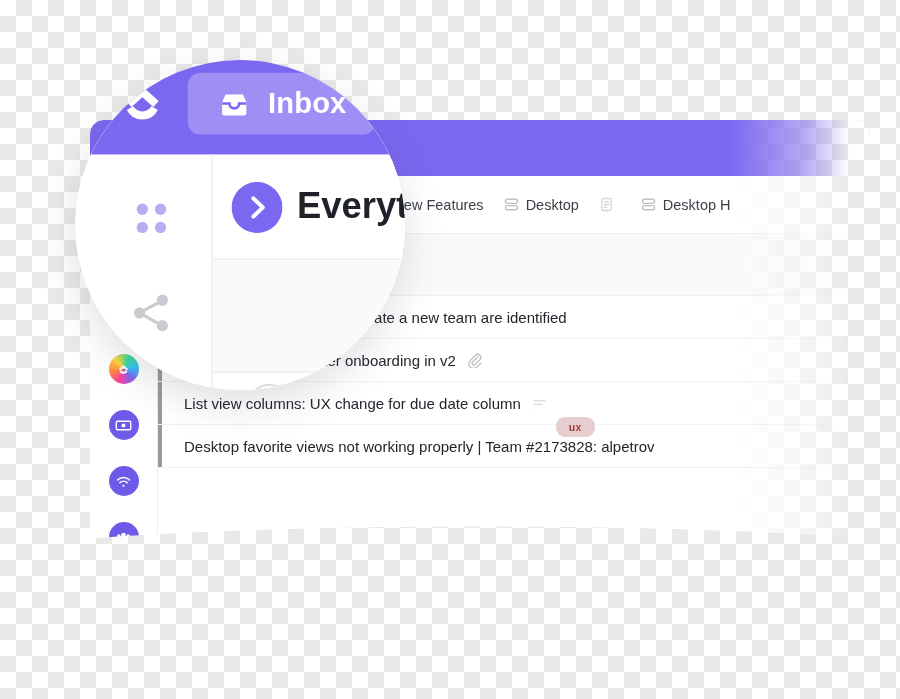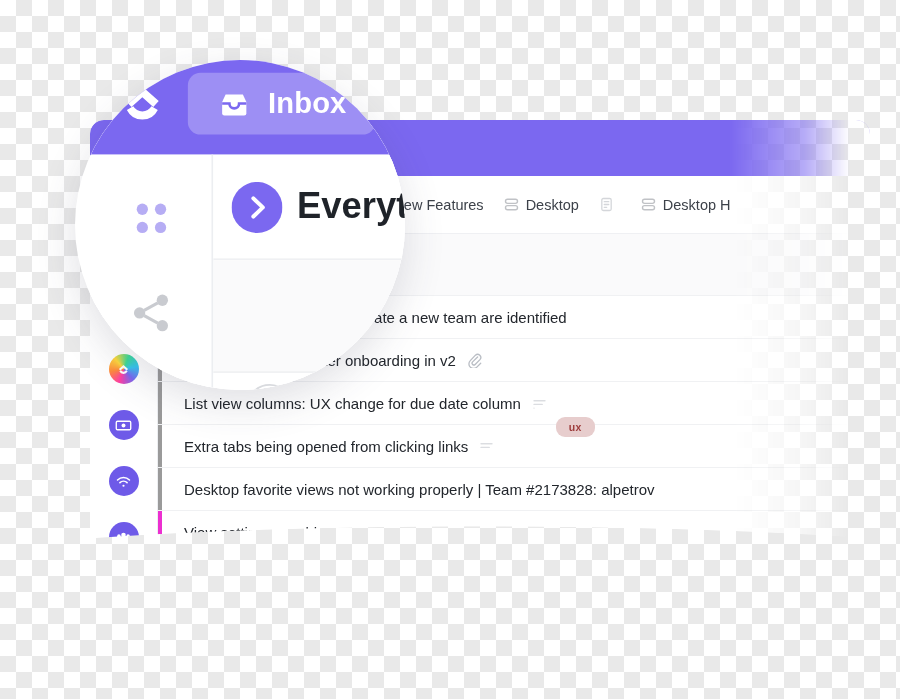--- a/index.html
+++ b/index.html
@@ -379,38 +379,25 @@
               <span class="meta">
                 <span class="subtask-lines">
                   <svg width="15" height="11" viewBox="0 0 16 12" stroke="#b9bdc4" stroke-width="1.5" stroke-linecap="round">
                     <path d="M2 3h12M2 7h9M2 11h0"></path>
                   </svg>
                 </span>
                 <span class="tag">ux</span>
               </span>
             </div>
 
-            <div class="row">
-              <span class="txt">Extra tabs being opened from clicking links</span>
-              <span class="meta">
-                <span class="subtask-lines">
-                  <svg width="15" height="11" viewBox="0 0 16 12" stroke="#b9bdc4" stroke-width="1.5" stroke-linecap="round">
-                    <path d="M2 3h12M2 7h9"></path>
-                  </svg>
-                </span>
-              </span>
-            </div>
 
             <div class="row">
               <span class="txt">Desktop favorite views not working properly | Team #2173828: alpetrov</span>
             </div>
 
-            <div class="row accent">
-              <span class="txt">View settings: unable to move or use templates</span>
-            </div>
 
           </div>
         </div>
       </div>
     </div>
   </div>
 
   <div style="position:absolute;left:210px;top:342px;width:28px;height:28px;border-radius:50%;
               border:1px solid #d8dade;background:#fff;display:flex;align-items:center;justify-content:center;">
     <span>

